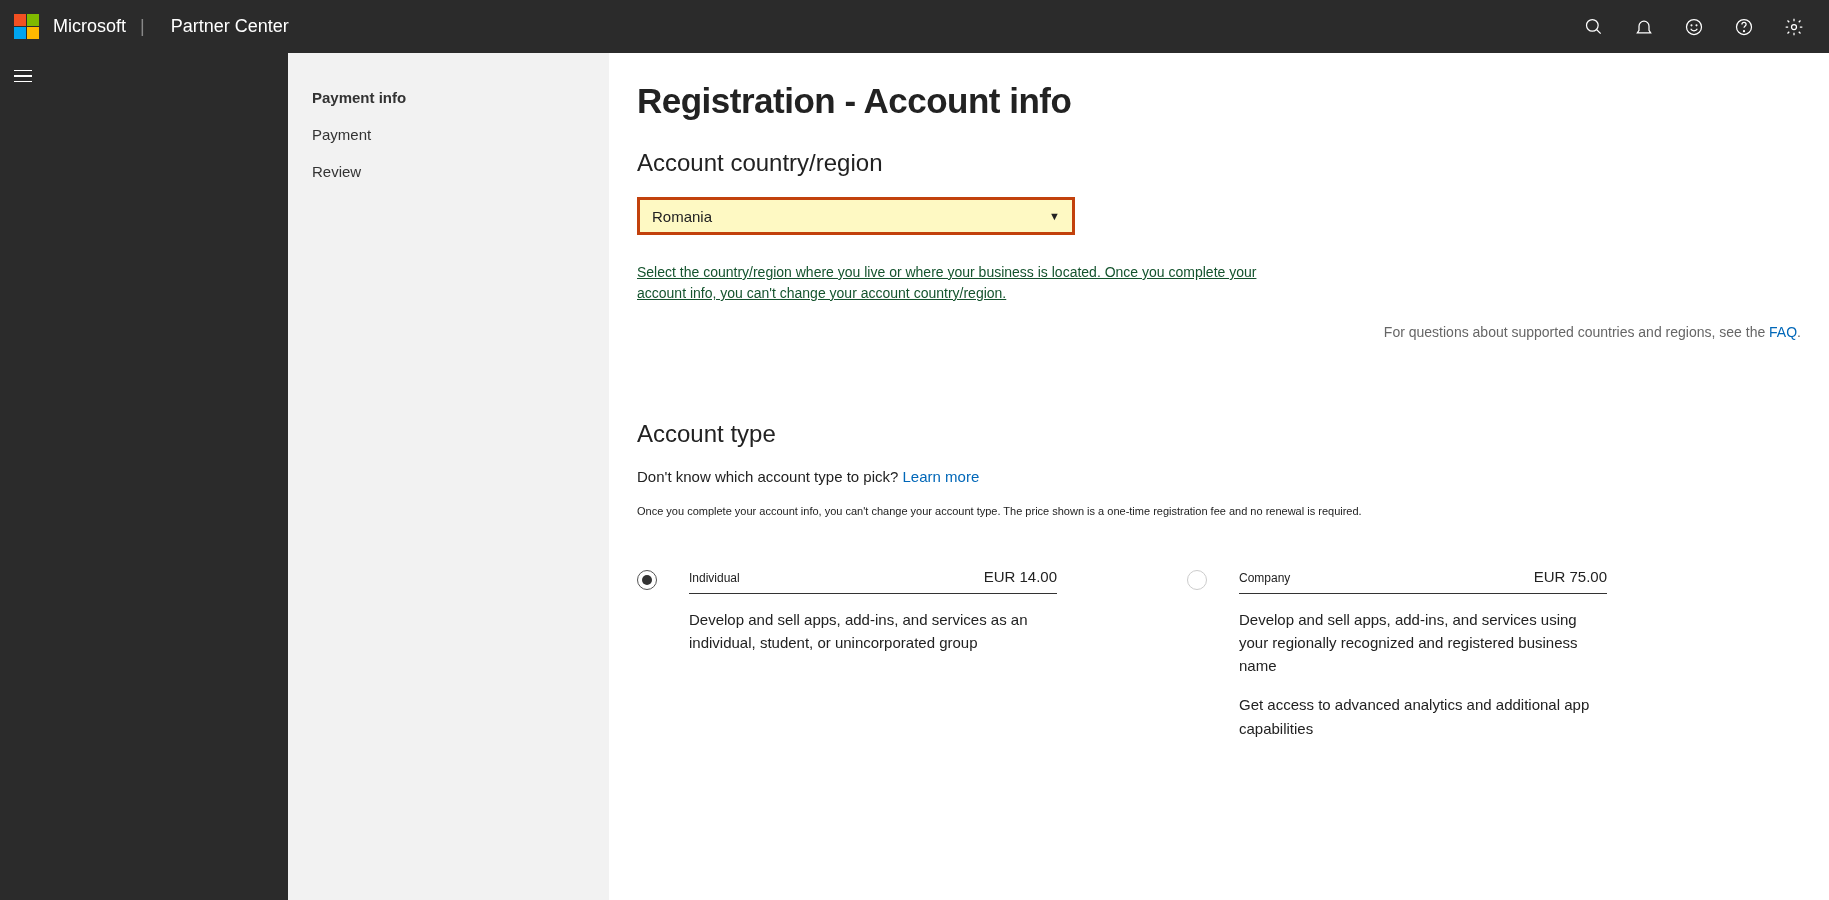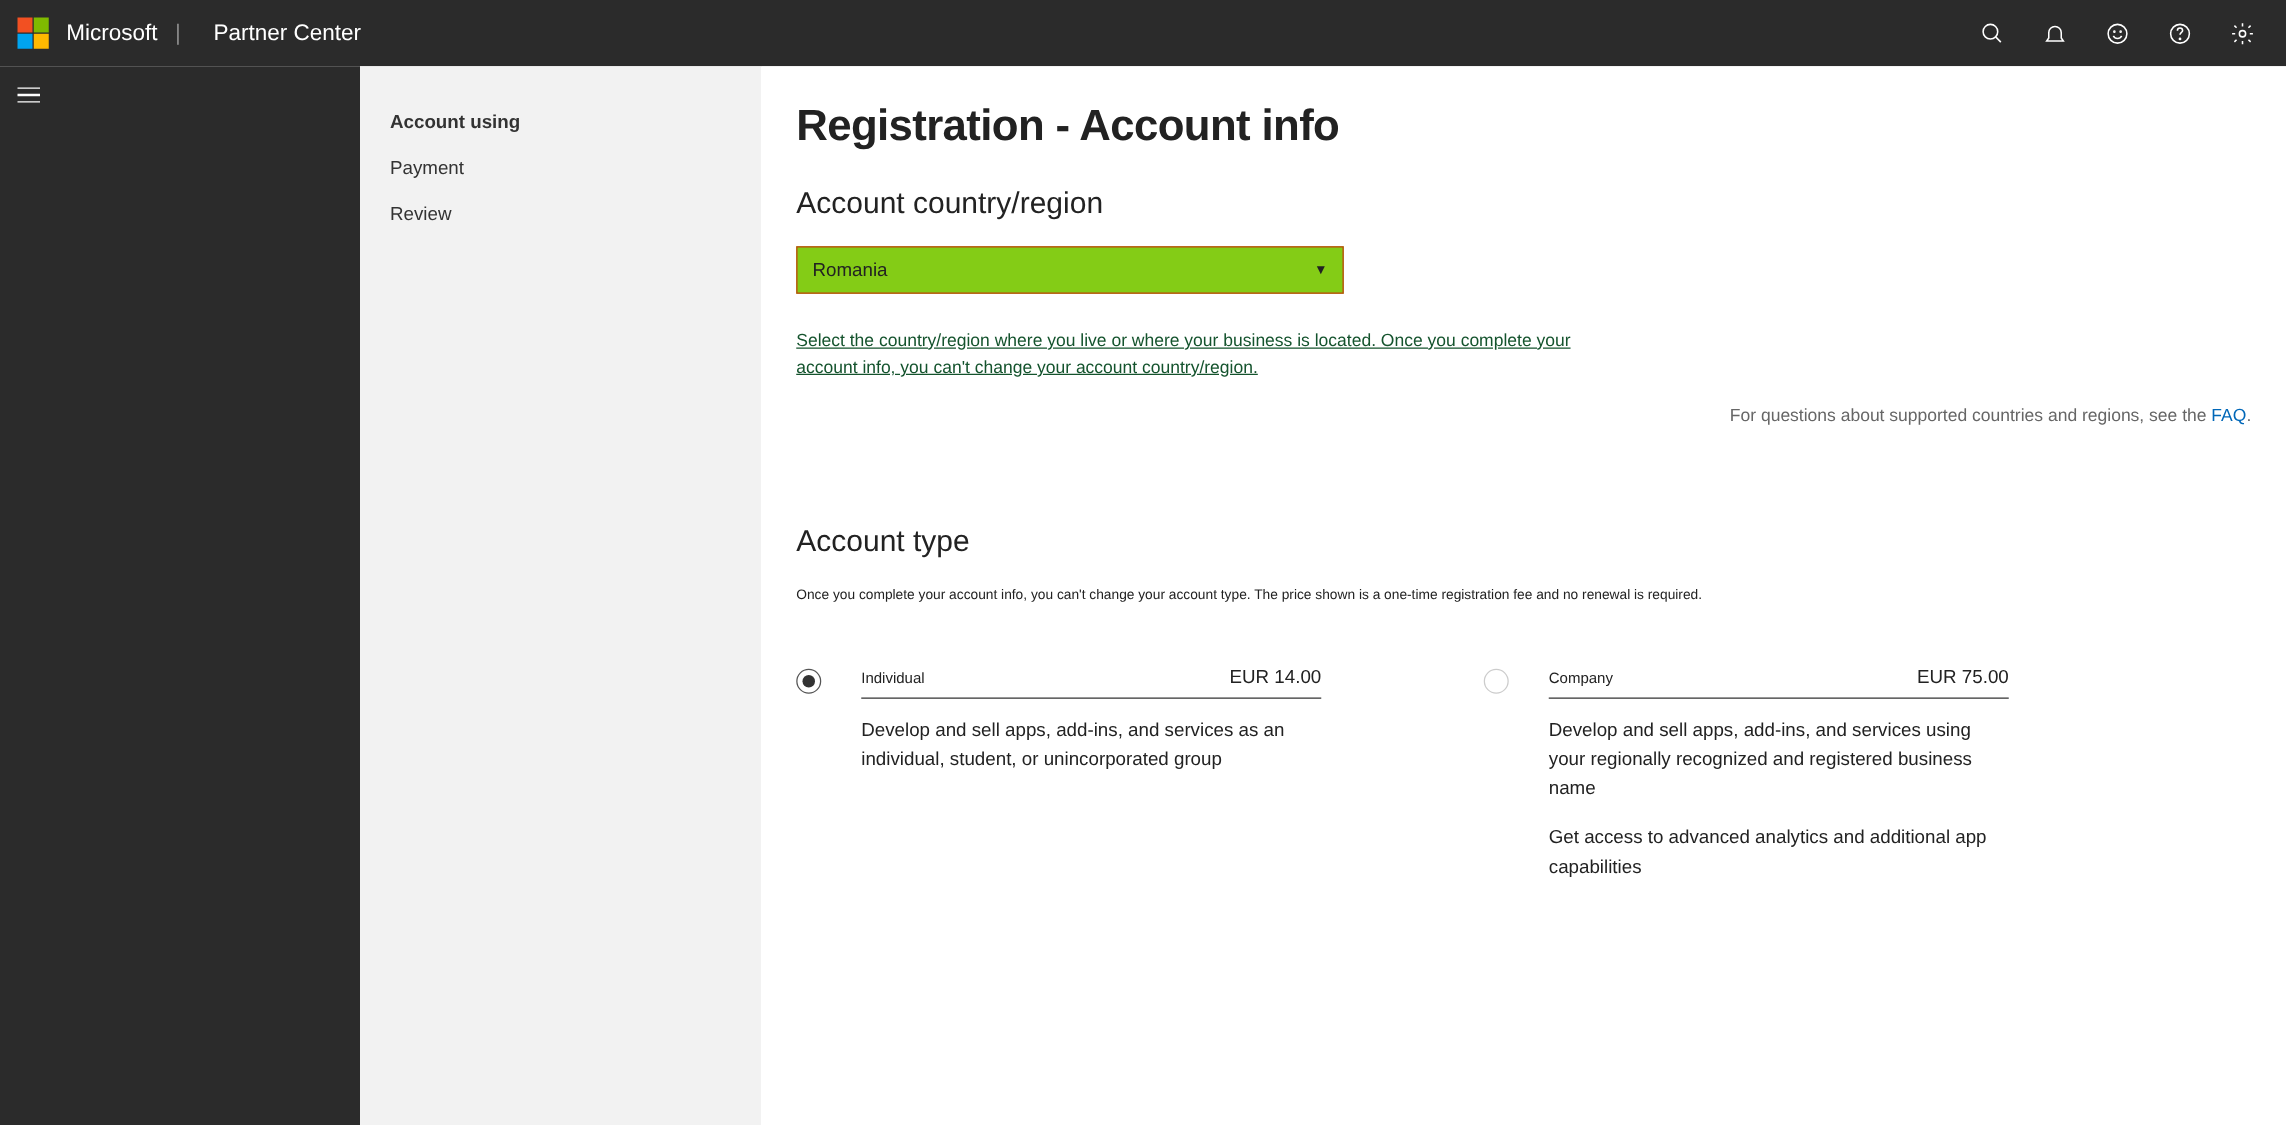--- a/index.html
+++ b/index.html
@@ -25,21 +25,21 @@
 
     .sidebar { width: 321px; background: #f2f2f2; padding: 28px 24px; }
     .sidebar-item { font-size: 15px; padding: 8px 0 12px; cursor: pointer; color: #333; }
     .sidebar-item.active { font-weight: 600; }
 
     .main { flex: 1; background: #fff; padding: 28px 28px 40px 28px; overflow-y: auto; }
     h1.page-title { font-size: 35px; font-weight: 700; margin-bottom: 28px; letter-spacing: -0.5px; }
     h2.section { font-size: 24px; font-weight: 400; margin-bottom: 20px; }
     h2.section.mt { margin-top: 80px; }
 
-    .select-field { display: flex; justify-content: space-between; align-items: center; width: 438px; height: 38px; border: 1px solid #c2410c; padding: 0 12px; font-size: 15px; cursor: pointer; background: #84cc16; }
+    .select-field { display: flex; justify-content: space-between; align-items: center; width: 438px; height: 38px; border: 3px solid #c2410c; padding: 0 12px; font-size: 15px; cursor: pointer; background: #fef9c3; }
     .select-field .arrow { font-size: 11px; }
     .help { color: #14532d; font-size: 14px; max-width: 640px; margin-top: 27px; line-height: 1.5; text-decoration: underline; }
     .help2 { color: #666; font-size: 14px; margin-top: 20px; text-align: right; }
     a.link { color: #0067b8; text-decoration: none; cursor: pointer; }
 
     .type-prompt { font-size: 15px; margin-bottom: 18px; }
     .type-desc { font-size: 11px; line-height: 1.5; margin-bottom: 48px; max-width: 940px; }
 
     .cards { display: flex; gap: 130px; }
     .card { display: flex; gap: 32px; width: 420px; }
@@ -106,21 +106,21 @@
 <div class="app-body">
   <div class="rail">
     <div class="hamburger">
         <span></span>
         <span></span>
         <span></span>
       </div>
   </div>
 
   <div class="sidebar">
-    <div class="sidebar-item active">Account using</div>
+    <div class="sidebar-item active">Payment info</div>
     <div class="sidebar-item">Payment</div>
     <div class="sidebar-item">Review</div>
   </div>
 
   <div class="main">
     <h1 class="page-title">Registration - Account info</h1>
 
     <h2 class="section">Account country/region</h2>
 
     <div class="select-field">
@@ -128,20 +128,23 @@
       <span class="arrow">▼</span>
     </div>
 
     <p class="help">Select the country/region where you live or where your business is located. Once you complete your account info, you can't change your account country/region.</p>
     <p class="help2">
       <span>For questions about supported countries and regions, see the </span><a class="link">FAQ</a><span>.</span>
     </p>
 
     <h2 class="section mt">Account type</h2>
 
+    <p class="type-prompt">
+      <span>Don't know which account type to pick? </span><a class="link">Learn more</a>
+    </p>
 
     <p class="type-desc">Once you complete your account info, you can't change your account type. The price shown is a one-time registration fee and no renewal is required.</p>
 
     <div class="cards">
       <div class="card">
         <div class="radio-outer checked">
             <span class="radio-dot"></span>
           </div>
         <div class="card-body">
           <div class="card-head">

